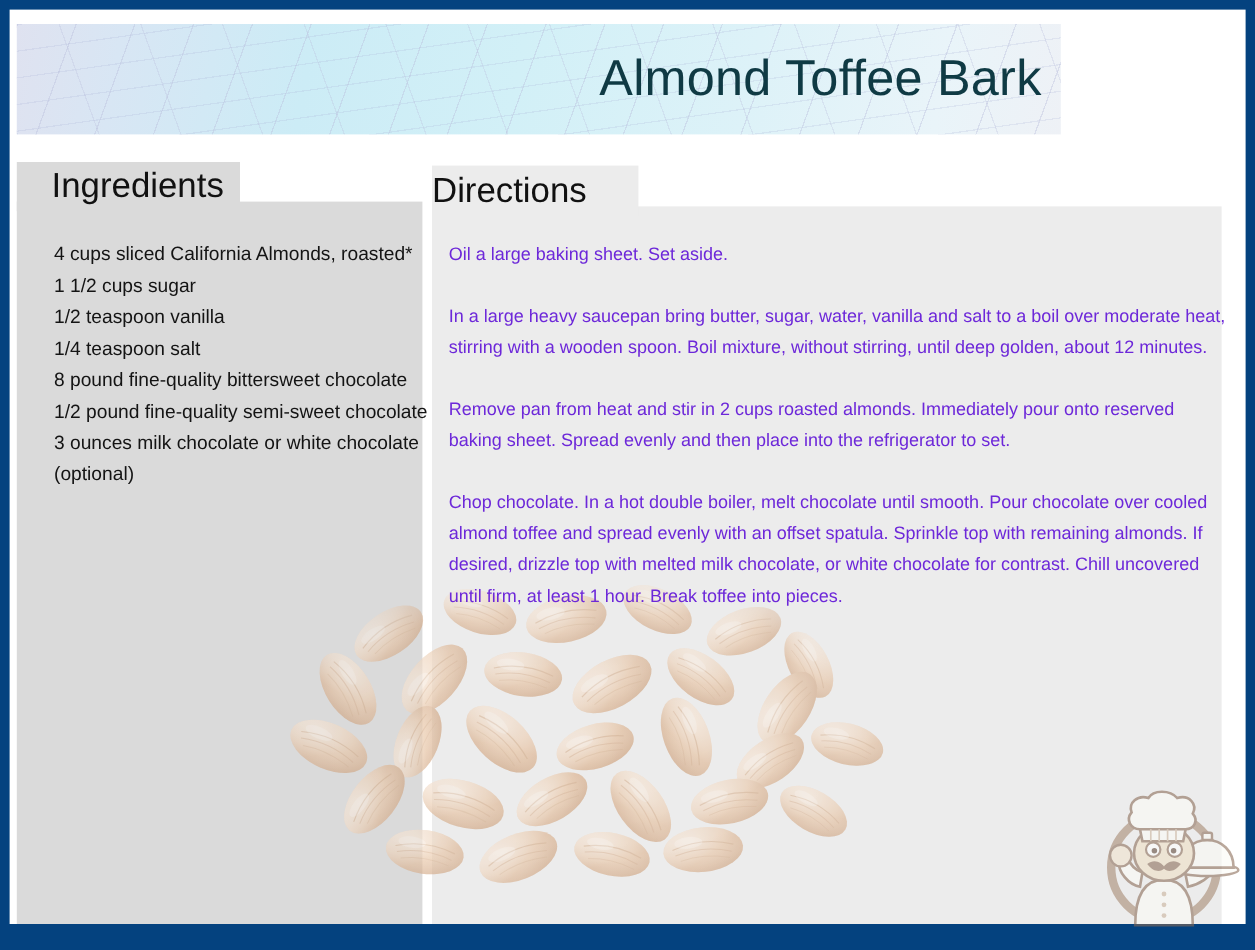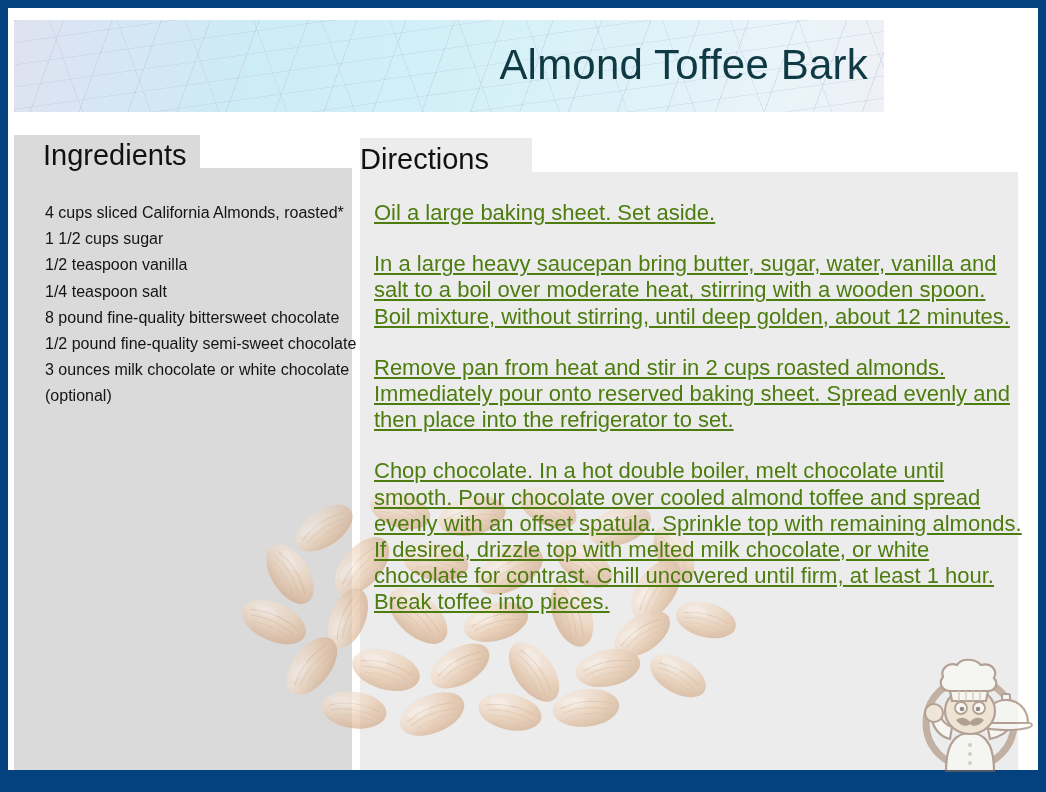--- a/index.html
+++ b/index.html
@@ -139,25 +139,24 @@
   }
   #ingredients-list .ing-item {
     display: block;
   }
 
   #directions-body {
     position: absolute;
     left: 366px;
     top: 192px;
     width: 652px;
-    font-size: 22px;
+    font-size: 15px;
     line-height: 26.2px;
-    color: #4d7c0f;
+    color: #6d28d9;
     z-index: 4;
-    text-decoration: underline;
   }
   #directions-body p {
     margin: 0 0 25px 0;
   }
   #directions-body p:last-child {
     margin-bottom: 0;
   }
 
   
   #almond-photo {

